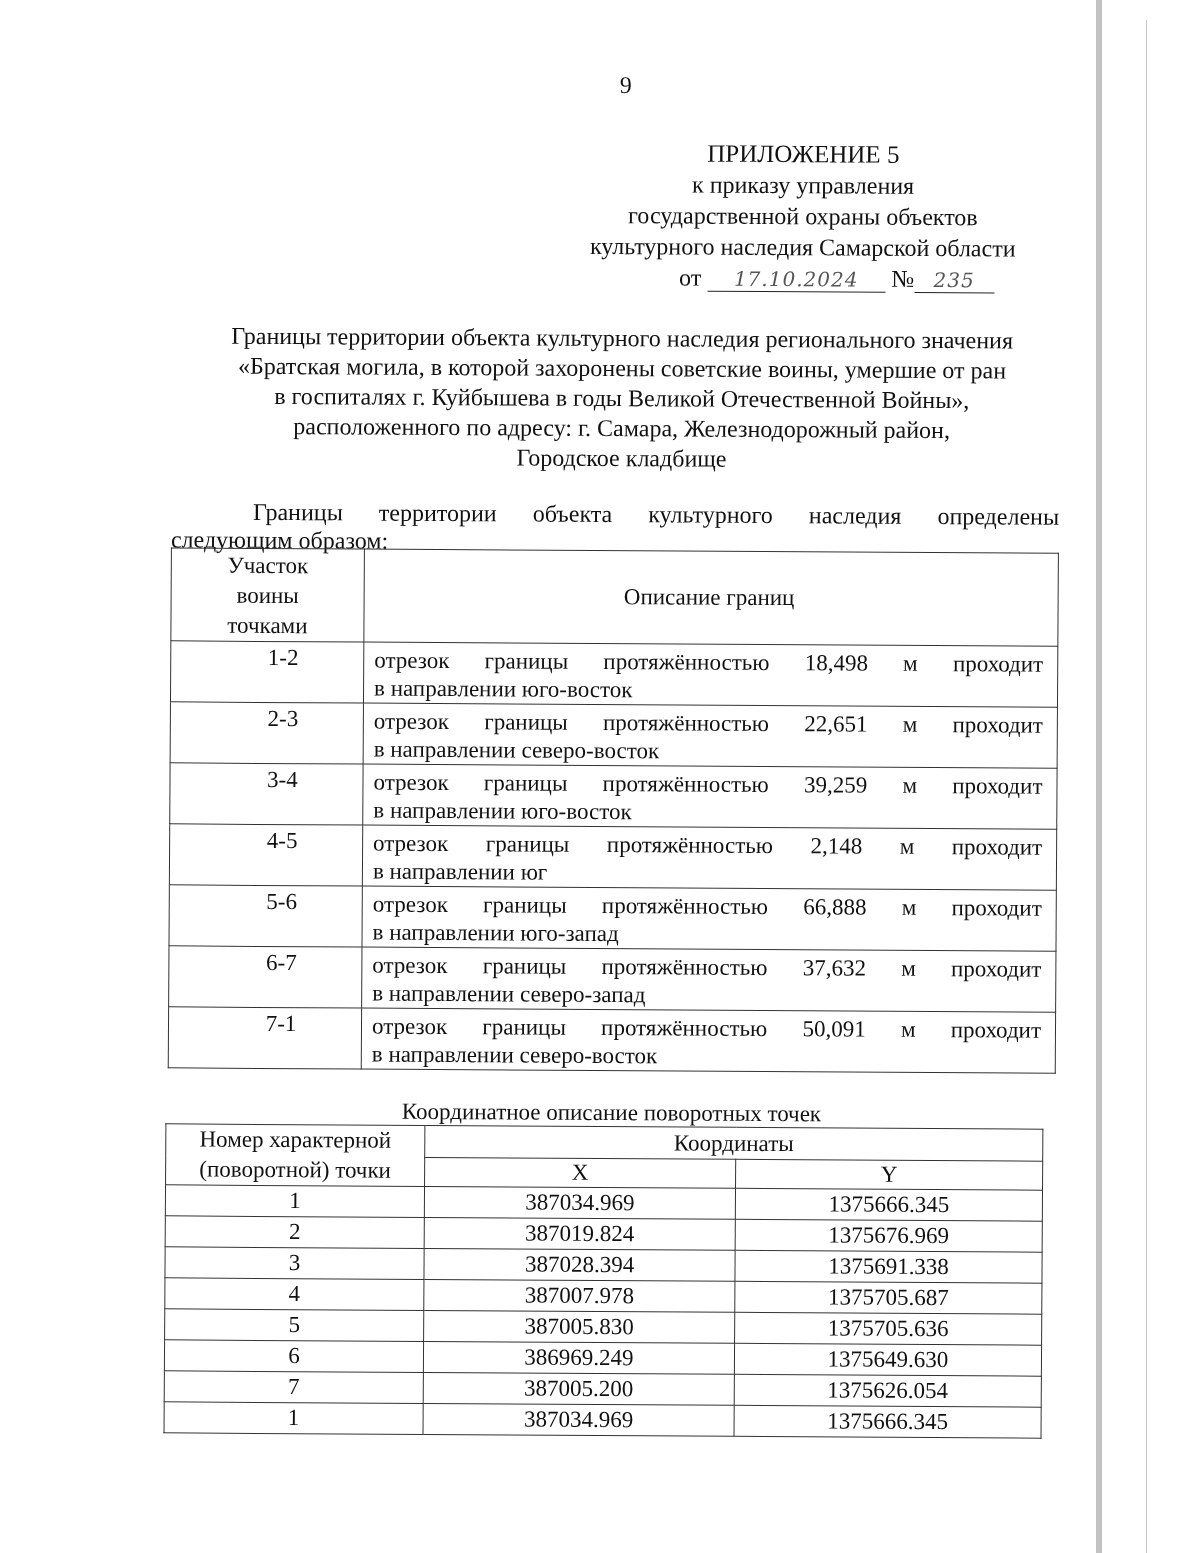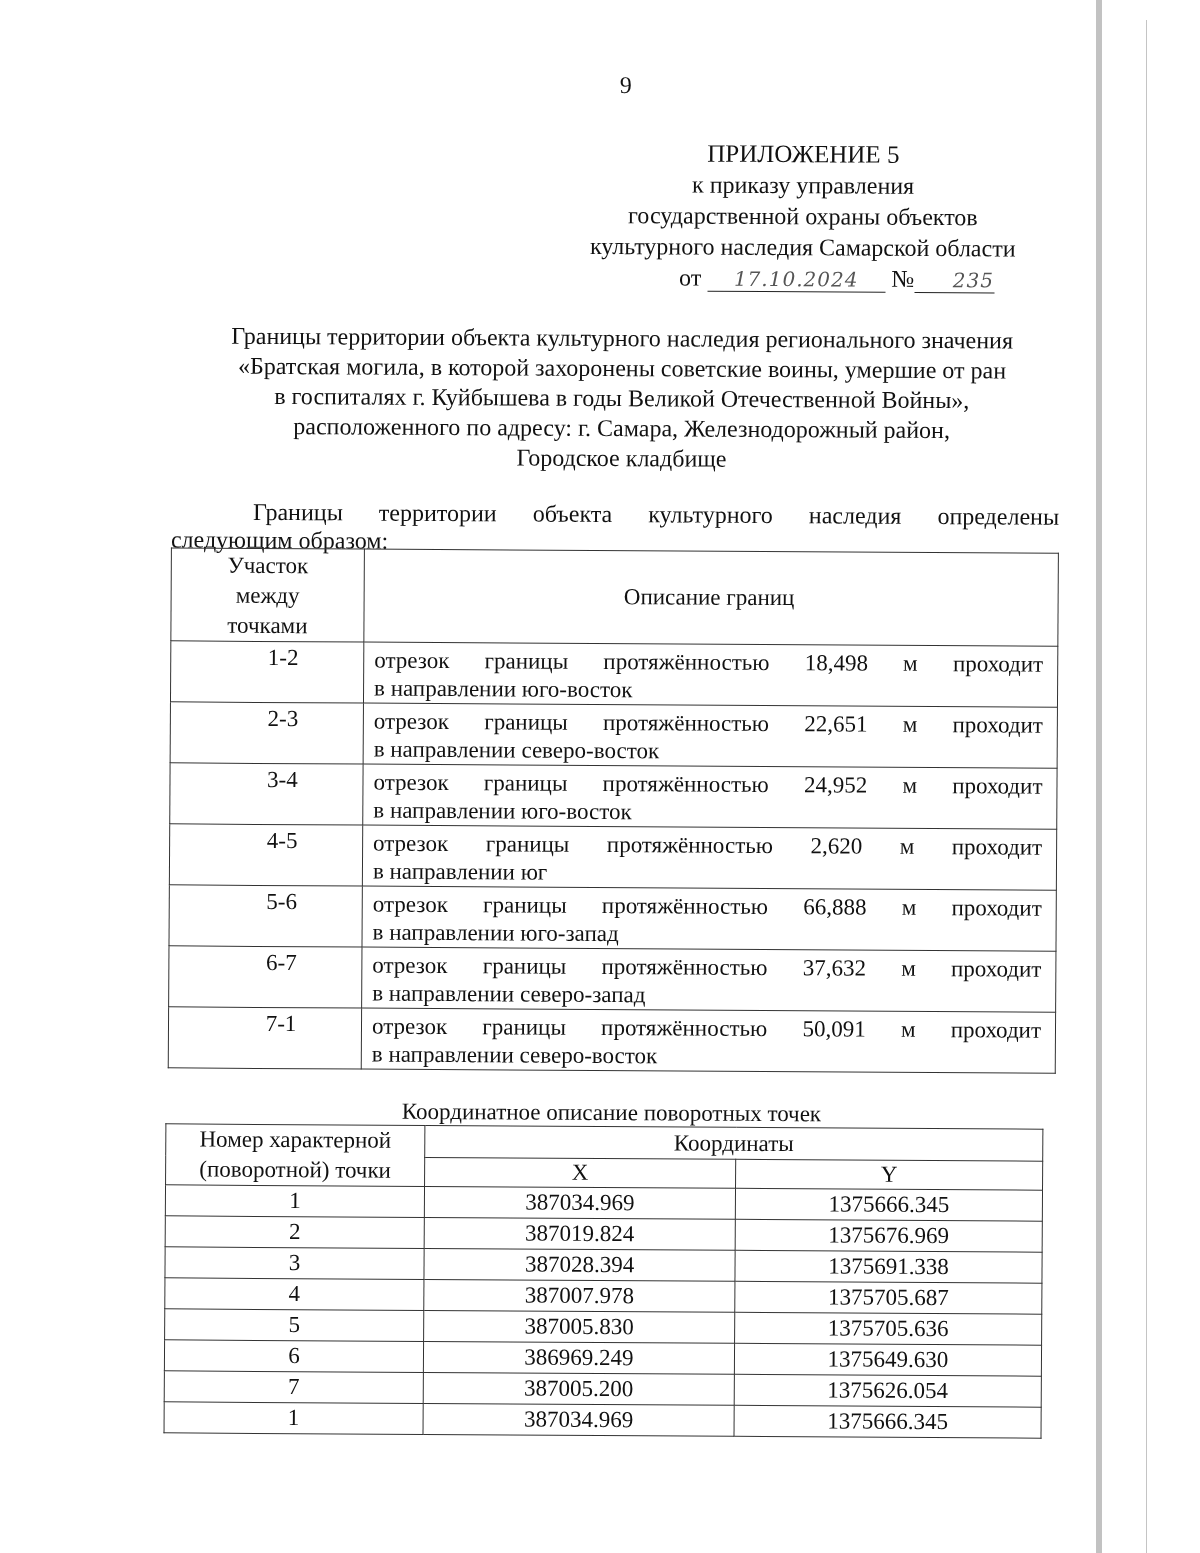--- a/index.html
+++ b/index.html
@@ -139,21 +139,21 @@
   <div class="page-number">9</div>
 
   <div class="appendix">
     <div class="title">ПРИЛОЖЕНИЕ 5</div>
     <div>к приказу управления</div>
     <div>государственной охраны объектов</div>
     <div>культурного наследия Самарской области</div>
     <div class="order-line" style="margin-left:68px;">
       <span>от</span>
       <span class="underline-field" style="width:178px;"><span class="hand">17.10.2024</span></span>
-      <span>№</span><span class="underline-field" style="width:80px;text-align:right;"><span class="hand">235</span></span>
+      <span>№</span><span class="underline-field" style="width:80px;"><span class="hand">235</span></span>
     </div>
   </div>
 
   <div class="doc-title">
     <div>Границы территории объекта культурного наследия регионального значения</div>
     <div>«Братская могила, в которой захоронены советские воины, умершие от ран</div>
     <div>в госпиталях г. Куйбышева в годы Великой Отечественной Войны»,</div>
     <div>расположенного по адресу: г. Самара, Железнодорожный район,</div>
     <div>Городское кладбище</div>
   </div>
@@ -161,21 +161,21 @@
   <div class="intro">
     <div class="l1">Границы территории объекта культурного наследия определены</div>
     <div class="l2">следующим образом:</div>
   </div>
 
   <table class="t1">
     <tbody>
         <tr class="head">
       <td class="c1">
         <div>Участок</div>
-        <div>между</div>
+        <div>воины</div>
         <div>точками</div>
       </td>
       <td class="c2">Описание границ</td>
     </tr>
 
     <tr class="row">
       <td class="c1">1-2</td>
       <td class="c2">
         <div class="desc-line1">
               <span>отрезок</span>
@@ -202,35 +202,35 @@
         <div>в направлении северо-восток</div>
       </td>
     </tr>
     <tr class="row">
       <td class="c1">3-4</td>
       <td class="c2">
         <div class="desc-line1">
               <span>отрезок</span>
               <span>границы</span>
               <span>протяжённостью</span>
-              <span>24,952</span>
+              <span>39,259</span>
               <span>м</span>
               <span>проходит</span>
             </div>
         <div>в направлении юго-восток</div>
       </td>
     </tr>
     <tr class="row">
       <td class="c1">4-5</td>
       <td class="c2">
         <div class="desc-line1">
               <span>отрезок</span>
               <span>границы</span>
               <span>протяжённостью</span>
-              <span>2,620</span>
+              <span>2,148</span>
               <span>м</span>
               <span>проходит</span>
             </div>
         <div>в направлении юг</div>
       </td>
     </tr>
     <tr class="row">
       <td class="c1">5-6</td>
       <td class="c2">
         <div class="desc-line1">

